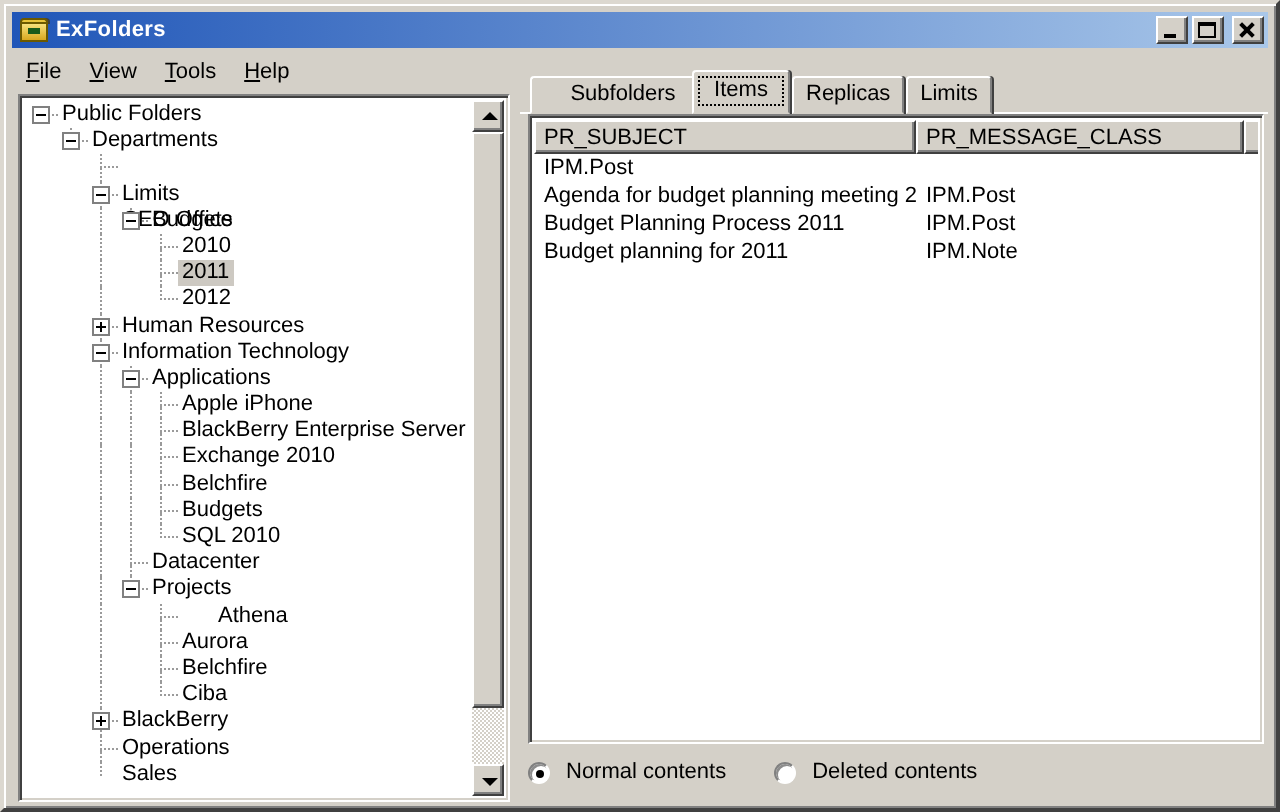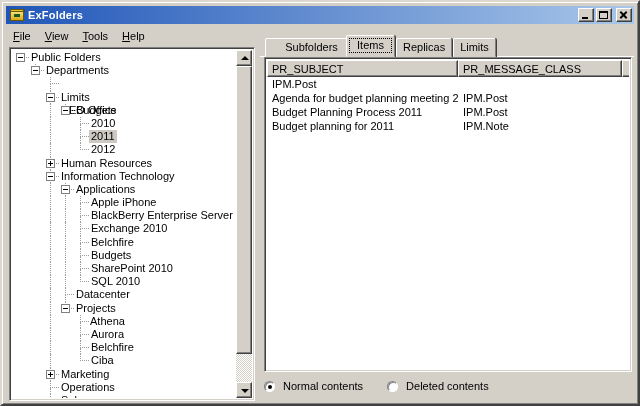--- a/index.html
+++ b/index.html
@@ -250,28 +250,20 @@
           <div class="guide" style="left: 53px; top: 0px; height: 13.2px;"></div>
           <div class="guide" style="left: 68px; top: 0px; height: 7px;"></div>
           <div class="guide" style="left: 68px; top: 7px; height: 6.2px;"></div>
           <div class="hstub" style="left: 68px; top: 6px; width: 9px;"></div>
           <div class="tlabel" style="left: 77px;">Budgets</div>
         </div>
         <div class="trow">
           <div class="guide" style="left: 38px; top: 0px; height: 13.2px;"></div>
           <div class="guide" style="left: 53px; top: 0px; height: 13.2px;"></div>
           <div class="guide" style="left: 68px; top: 0px; height: 7px;"></div>
-          <div class="guide" style="left: 68px; top: 7px; height: 6.2px;"></div>
-          <div class="hstub" style="left: 68px; top: 6px; width: 9px;"></div>
-          <div class="tlabel" style="left: 77px;">SharePoint 2010</div>
-        </div>
-        <div class="trow">
-          <div class="guide" style="left: 38px; top: 0px; height: 13.2px;"></div>
-          <div class="guide" style="left: 53px; top: 0px; height: 13.2px;"></div>
-          <div class="guide" style="left: 68px; top: 0px; height: 7px;"></div>
           <div class="hstub" style="left: 68px; top: 6px; width: 9px;"></div>
           <div class="tlabel" style="left: 77px;">SQL 2010</div>
         </div>
         <div class="trow">
           <div class="guide" style="left: 38px; top: 0px; height: 13.2px;"></div>
           <div class="guide" style="left: 53px; top: 0px; height: 7px;"></div>
           <div class="guide" style="left: 53px; top: 7px; height: 6.2px;"></div>
           <div class="hstub" style="left: 53px; top: 6px; width: 9px;"></div>
           <div class="tlabel" style="left: 62px;">Datacenter</div>
         </div>
@@ -282,21 +274,21 @@
           <div class="gbox" style="left: 49px;">
             <div class="h"></div>
           </div>
           <div class="tlabel" style="left: 62px;">Projects</div>
         </div>
         <div class="trow">
           <div class="guide" style="left: 38px; top: 0px; height: 13.2px;"></div>
           <div class="guide" style="left: 68px; top: 0px; height: 7px;"></div>
           <div class="guide" style="left: 68px; top: 7px; height: 6.2px;"></div>
           <div class="hstub" style="left: 68px; top: 6px; width: 9px;"></div>
-          <div class="tlabel" style="left: 76px;">Athena</div>
+          <div class="tlabel" style="left: 95px;">Athena</div>
         </div>
         <div class="trow">
           <div class="guide" style="left: 38px; top: 0px; height: 13.2px;"></div>
           <div class="guide" style="left: 68px; top: 0px; height: 7px;"></div>
           <div class="guide" style="left: 68px; top: 7px; height: 6.2px;"></div>
           <div class="hstub" style="left: 68px; top: 6px; width: 9px;"></div>
           <div class="tlabel" style="left: 77px;">Aurora</div>
         </div>
         <div class="trow">
           <div class="guide" style="left: 38px; top: 0px; height: 13.2px;"></div>
@@ -312,21 +304,21 @@
           <div class="tlabel" style="left: 77px;">Ciba</div>
         </div>
         <div class="trow">
           <div class="guide" style="left: 38px; top: 0px; height: 7px;"></div>
           <div class="guide" style="left: 38px; top: 7px; height: 6.2px;"></div>
           <div class="hstub" style="left: 38px; top: 6px; width: 9px;"></div>
           <div class="gbox" style="left: 34px;">
             <div class="h"></div>
             <div class="v"></div>
           </div>
-          <div class="tlabel" style="left: 47px;">Marketing</div>
+          <div class="tlabel" style="left: 47px;">BlackBerry</div>
         </div>
         <div class="trow">
           <div class="guide" style="left: 38px; top: 0px; height: 7px;"></div>
           <div class="guide" style="left: 38px; top: 7px; height: 6.2px;"></div>
           <div class="hstub" style="left: 38px; top: 6px; width: 9px;"></div>
           <div class="tlabel" style="left: 47px;">Operations</div>
         </div>
         <div class="trow">
           <div class="guide" style="left: 38px; top: 0px; height: 7px;"></div>
           <div class="tlabel" style="left: 47px;">Sales</div>

